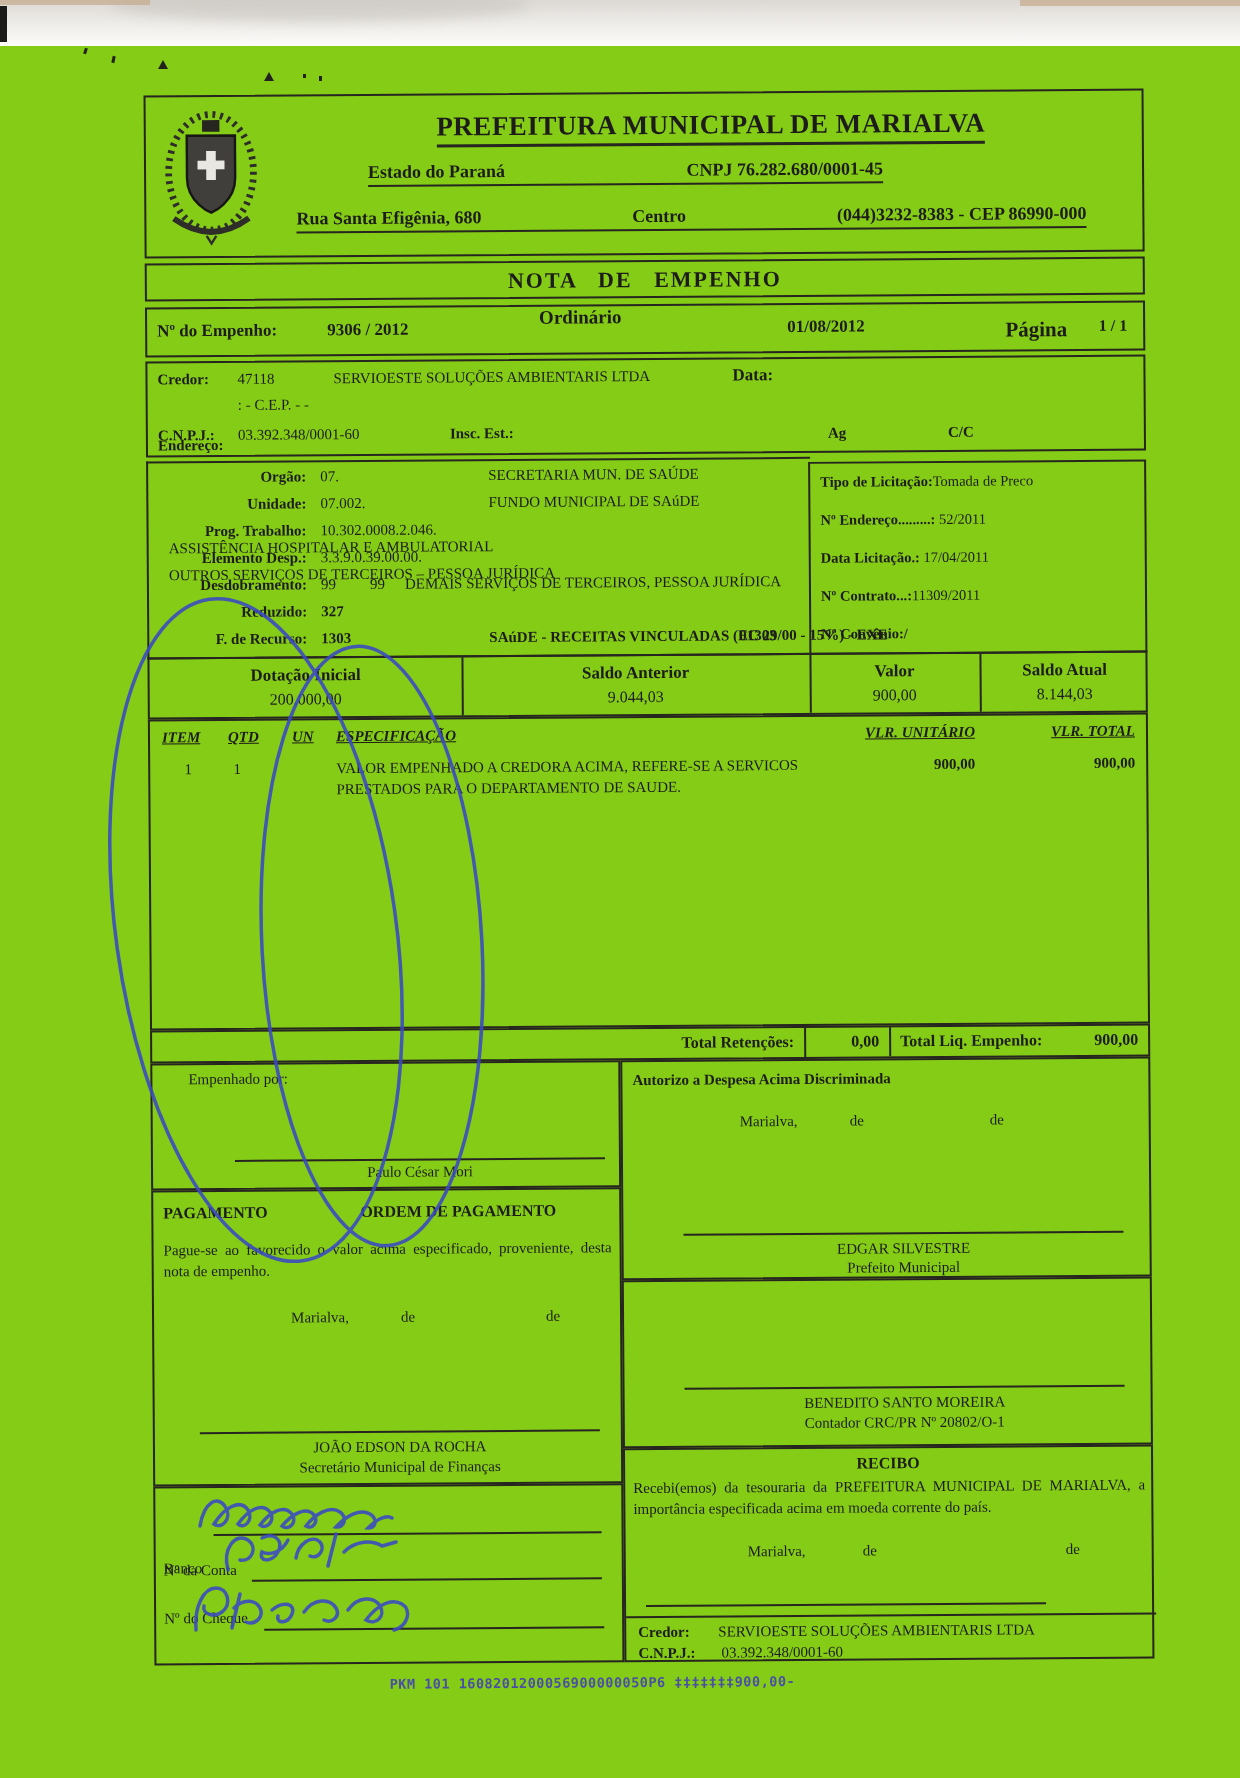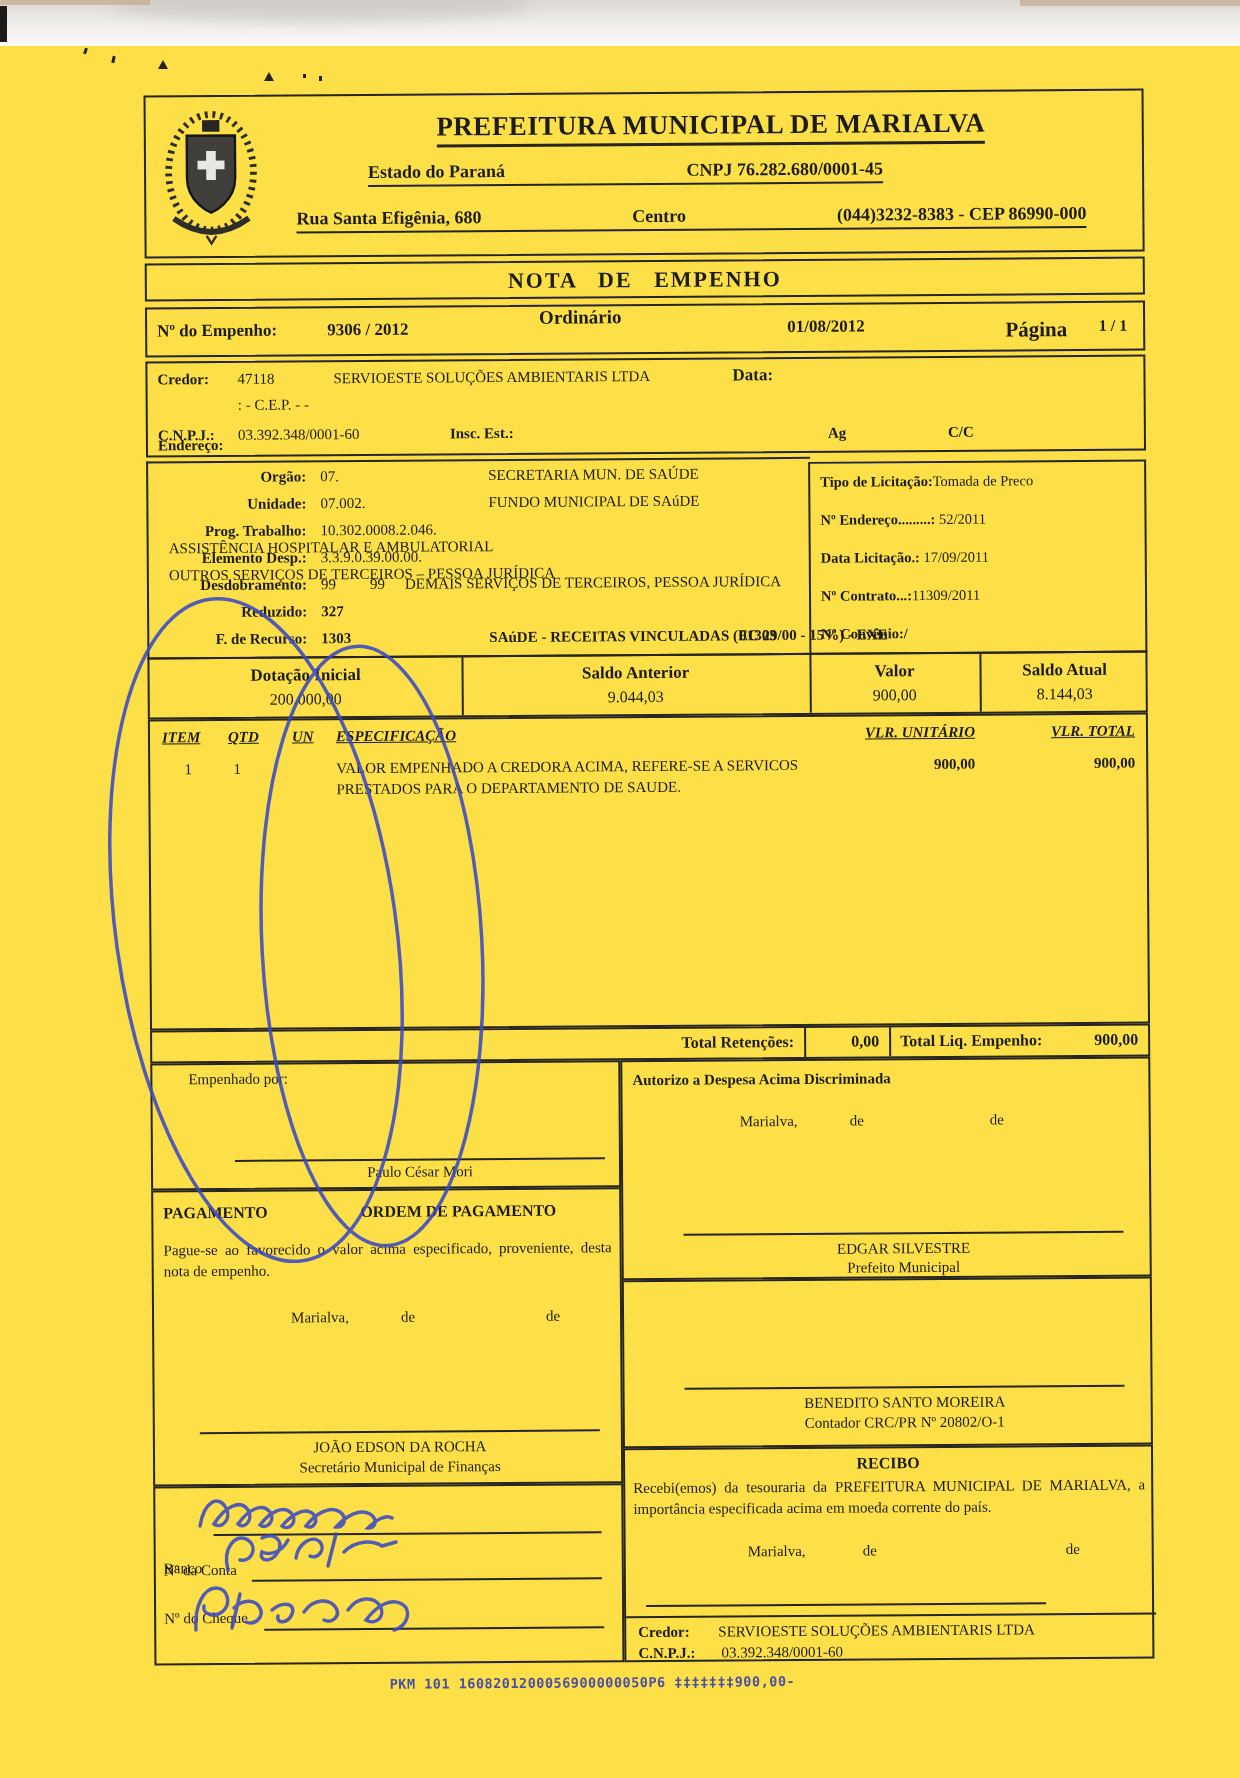--- a/index.html
+++ b/index.html
@@ -1,16 +1,16 @@
 <!DOCTYPE html>
 <html><head>
 <meta charset="utf-8">
 <style>
   html,body{margin:0;padding:0;background:#e9e7e3;}
-  .page{position:relative;width:1240px;height:1778px;background:#fde047;overflow:hidden;
+  .page{position:relative;width:1240px;height:1778px;background:#84cc16;overflow:hidden;
         font-family:"Liberation Serif","DejaVu Serif",serif;color:#1d1c1a;}
   .scan-top{position:absolute;top:0;left:0;right:0;height:46px;
         background:linear-gradient(180deg,#dcd9d4 0%,#efedea 55%,#fcfcfa 100%);}
   .scan-blob{position:absolute;background:#c7c4be;border-radius:50%;filter:blur(6px);opacity:.55;}
   .edge-strip{position:absolute;background:#1c1b19;}
   .corner-tan{position:absolute;background:#c3a684;opacity:.65;}
   .speck{position:absolute;background:#23211e;}
   .tri{width:0;height:0;background:none;border-left:5px solid transparent;border-right:5px solid transparent;border-bottom:9px solid #23211e;}
   .doc{position:absolute;left:148px;top:92px;width:1000px;height:1610px;transform:rotate(-0.4deg);transform-origin:50% 40%;}
   .box{position:absolute;border:2px solid #262520;box-sizing:border-box;background:transparent;}
@@ -146,21 +146,21 @@
     </div>
 
     <div class="box" style="left:662px;top:371px;width:338px;height:193px;">
       <div class="lic-row" style="top:10px;">
         <span class="b">Tipo de Licitação:</span><span>Tomada de Preco</span>
       </div>
       <div class="lic-row" style="top:48px;">
         <span class="b">Nº Endereço.........:</span> <span>52/2011</span>
       </div>
       <div class="lic-row" style="top:86px;">
-        <span class="b">Data Licitação.:</span> <span>17/09/2011</span>
+        <span class="b">Data Licitação.:</span> <span>17/04/2011</span>
       </div>
       <div class="lic-row" style="top:124px;">
         <span class="b">Nº Contrato...:</span><span>11309/2011</span>
       </div>
       <div class="lic-row" style="top:162px;">
         <span class="b">Nº Convênio:/</span>
       </div>
     </div>
 
     <div class="box" style="left:0;top:562px;width:1000px;height:62px;">

